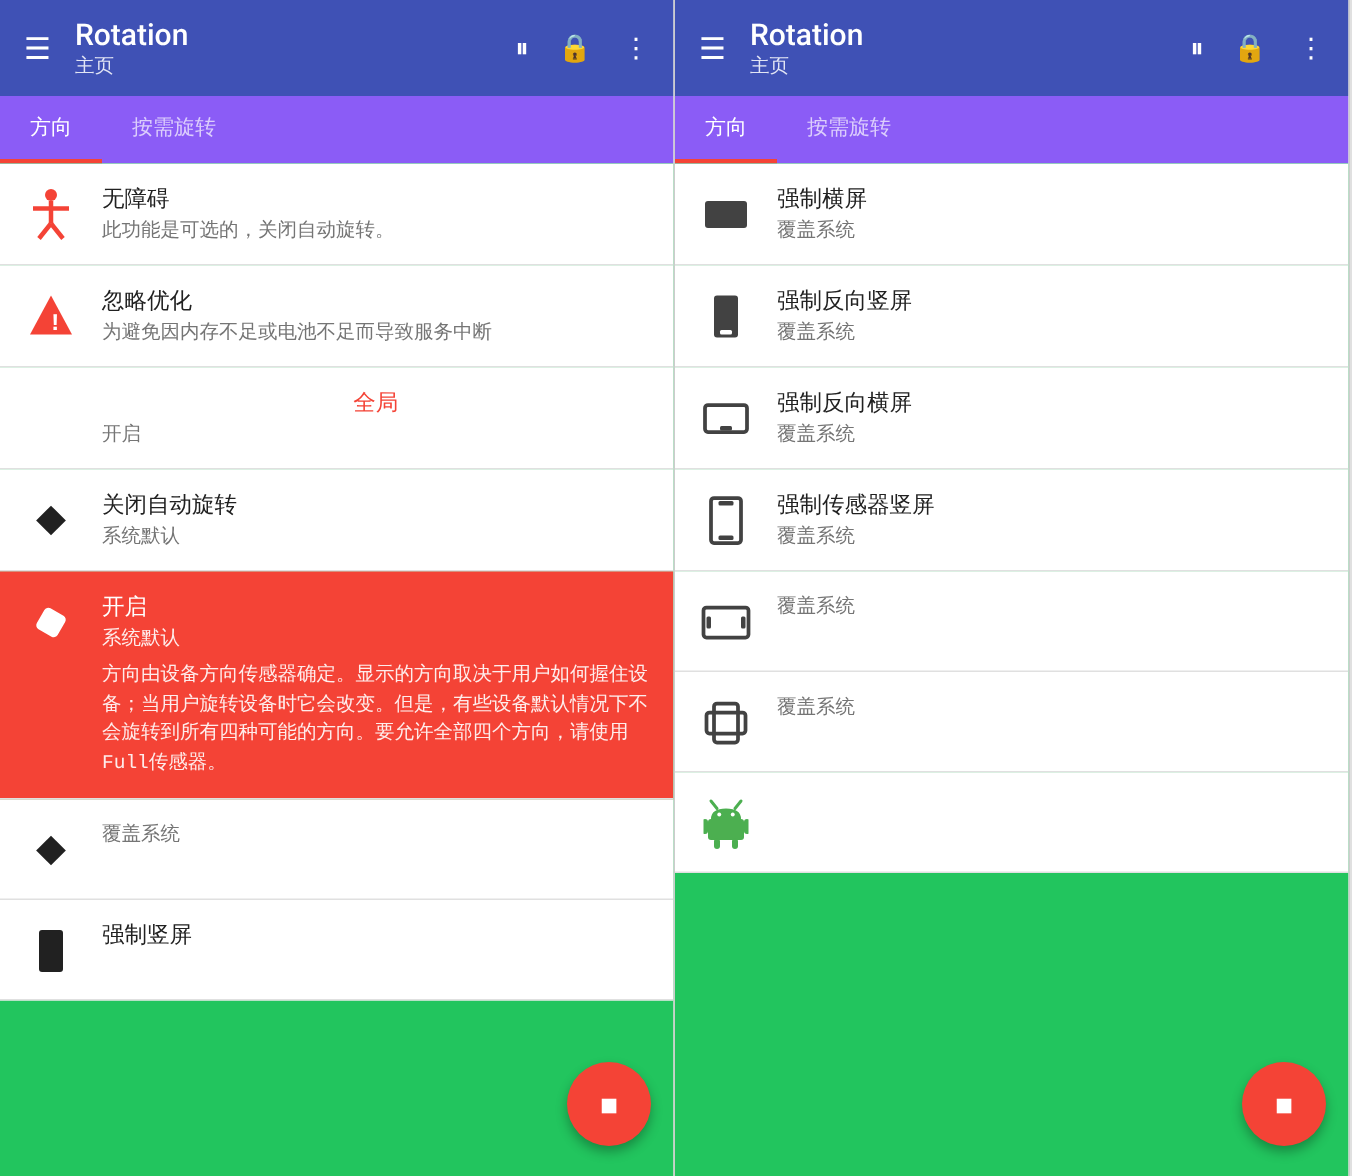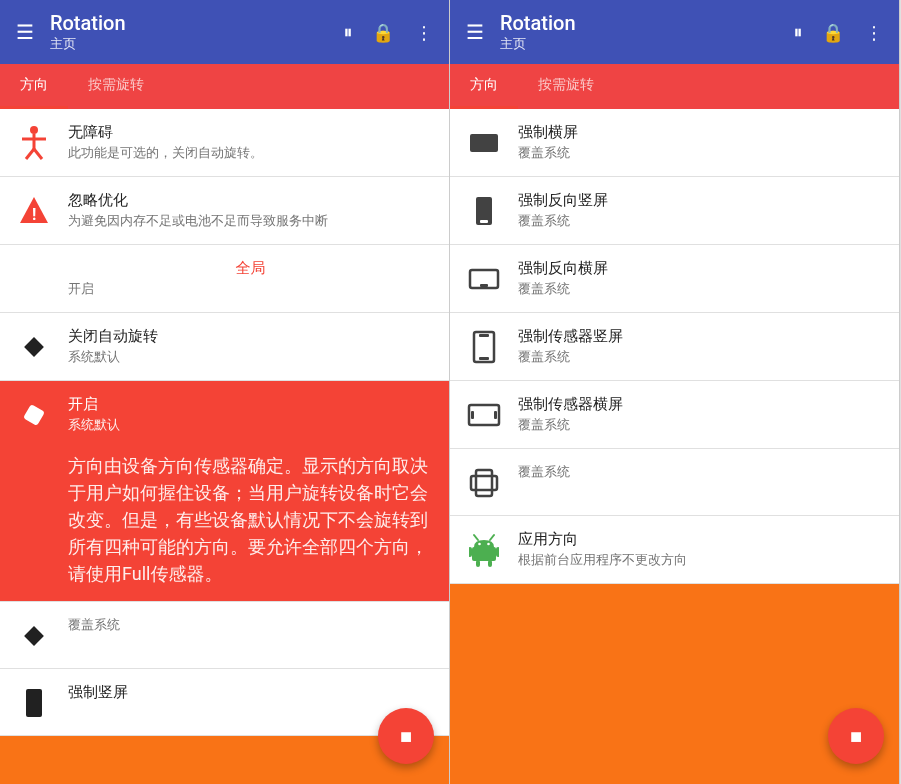--- a/index.html
+++ b/index.html
@@ -66,21 +66,21 @@
     }
 
     .header-action-icon {
       color: white;
       font-size: 18px;
       cursor: pointer;
     }
 
     
     .tabs {
-      background: #ef4444;
+      background: #8b5cf6;
       display: flex;
       flex-shrink: 0;
     }
 
     .tab {
       padding: 12px 20px;
       color: rgba(255,255,255,0.7);
       font-size: 14px;
       cursor: pointer;
       border-bottom: 3px solid transparent;
@@ -89,21 +89,22 @@
 
     .tab.active {
       color: white;
       border-bottom: 3px solid #f44336;
     }
 
     
     .content-list {
       flex: 1;
       overflow-y: auto;
-      background: #f97316;
+      background: #22c55e;
+      font-family: Liberation Mono, monospace;
     }
 
     .list-item {
       background: white;
       padding: 14px 16px;
       border-bottom: 1px solid #e0e0e0;
       display: flex;
       align-items: flex-start;
       gap: 16px;
       cursor: pointer;
@@ -146,23 +147,23 @@
     .list-item-subtitle {
       font-size: 13px;
       color: #757575;
     }
 
     .list-item-subtitle.white {
       color: rgba(255,255,255,0.9);
     }
 
     .list-item-desc {
-      font-size: 18px;
+      font-size: 13px;
       color: rgba(255,255,255,0.9);
-      margin-top: 18px;
+      margin-top: 6px;
       line-height: 1.5;
     }
 
     
     .fab {
       position: absolute;
       bottom: 20px;
       right: 20px;
       width: 56px;
       height: 56px;
@@ -384,21 +385,20 @@
 
       <div class="list-item">
         <div class="list-item-icon">
           <svg width="34" height="24" viewBox="0 0 34 24">
             <rect x="2" y="2" width="30" height="20" fill="none" stroke="#424242" stroke-width="2.5" rx="2"></rect>
             <rect x="4" y="8" width="3" height="8" fill="#424242" rx="1"></rect>
             <rect x="27" y="8" width="3" height="8" fill="#424242" rx="1"></rect>
           </svg>
         </div>
         <div class="list-item-text">
-          <div class="list-item-title">强制传感器横屏</div>
           <div class="list-item-subtitle">覆盖系统</div>
         </div>
       </div>
 
       <div class="list-item">
         <div class="list-item-icon">
           <svg width="30" height="30" viewBox="0 0 30 30">
             <rect x="2" y="8" width="26" height="14" fill="none" stroke="#424242" stroke-width="2.5" rx="2"></rect>
             <rect x="7" y="2" width="16" height="26" fill="none" stroke="#424242" stroke-width="2.5" rx="2"></rect>
           </svg>
@@ -425,24 +425,20 @@
             <rect x="3" y="14" width="24" height="14" fill="#4caf50" rx="2"></rect>
 
             <rect x="-1" y="14" width="4" height="10" fill="#4caf50" rx="2"></rect>
 
             <rect x="27" y="14" width="4" height="10" fill="#4caf50" rx="2"></rect>
 
             <rect x="7" y="27" width="4" height="7" fill="#4caf50" rx="2"></rect>
 
             <rect x="19" y="27" width="4" height="7" fill="#4caf50" rx="2"></rect>
           </svg>
-        </div>
-        <div class="list-item-text">
-          <div class="list-item-title">应用方向</div>
-          <div class="list-item-subtitle">根据前台应用程序不更改方向</div>
         </div>
       </div>
 
     </div>
   </div>
 
   <div class="fab" style="position:absolute; bottom:20px; right:16px;">
     <span class="fab-icon">■</span>
   </div>
 </div>

